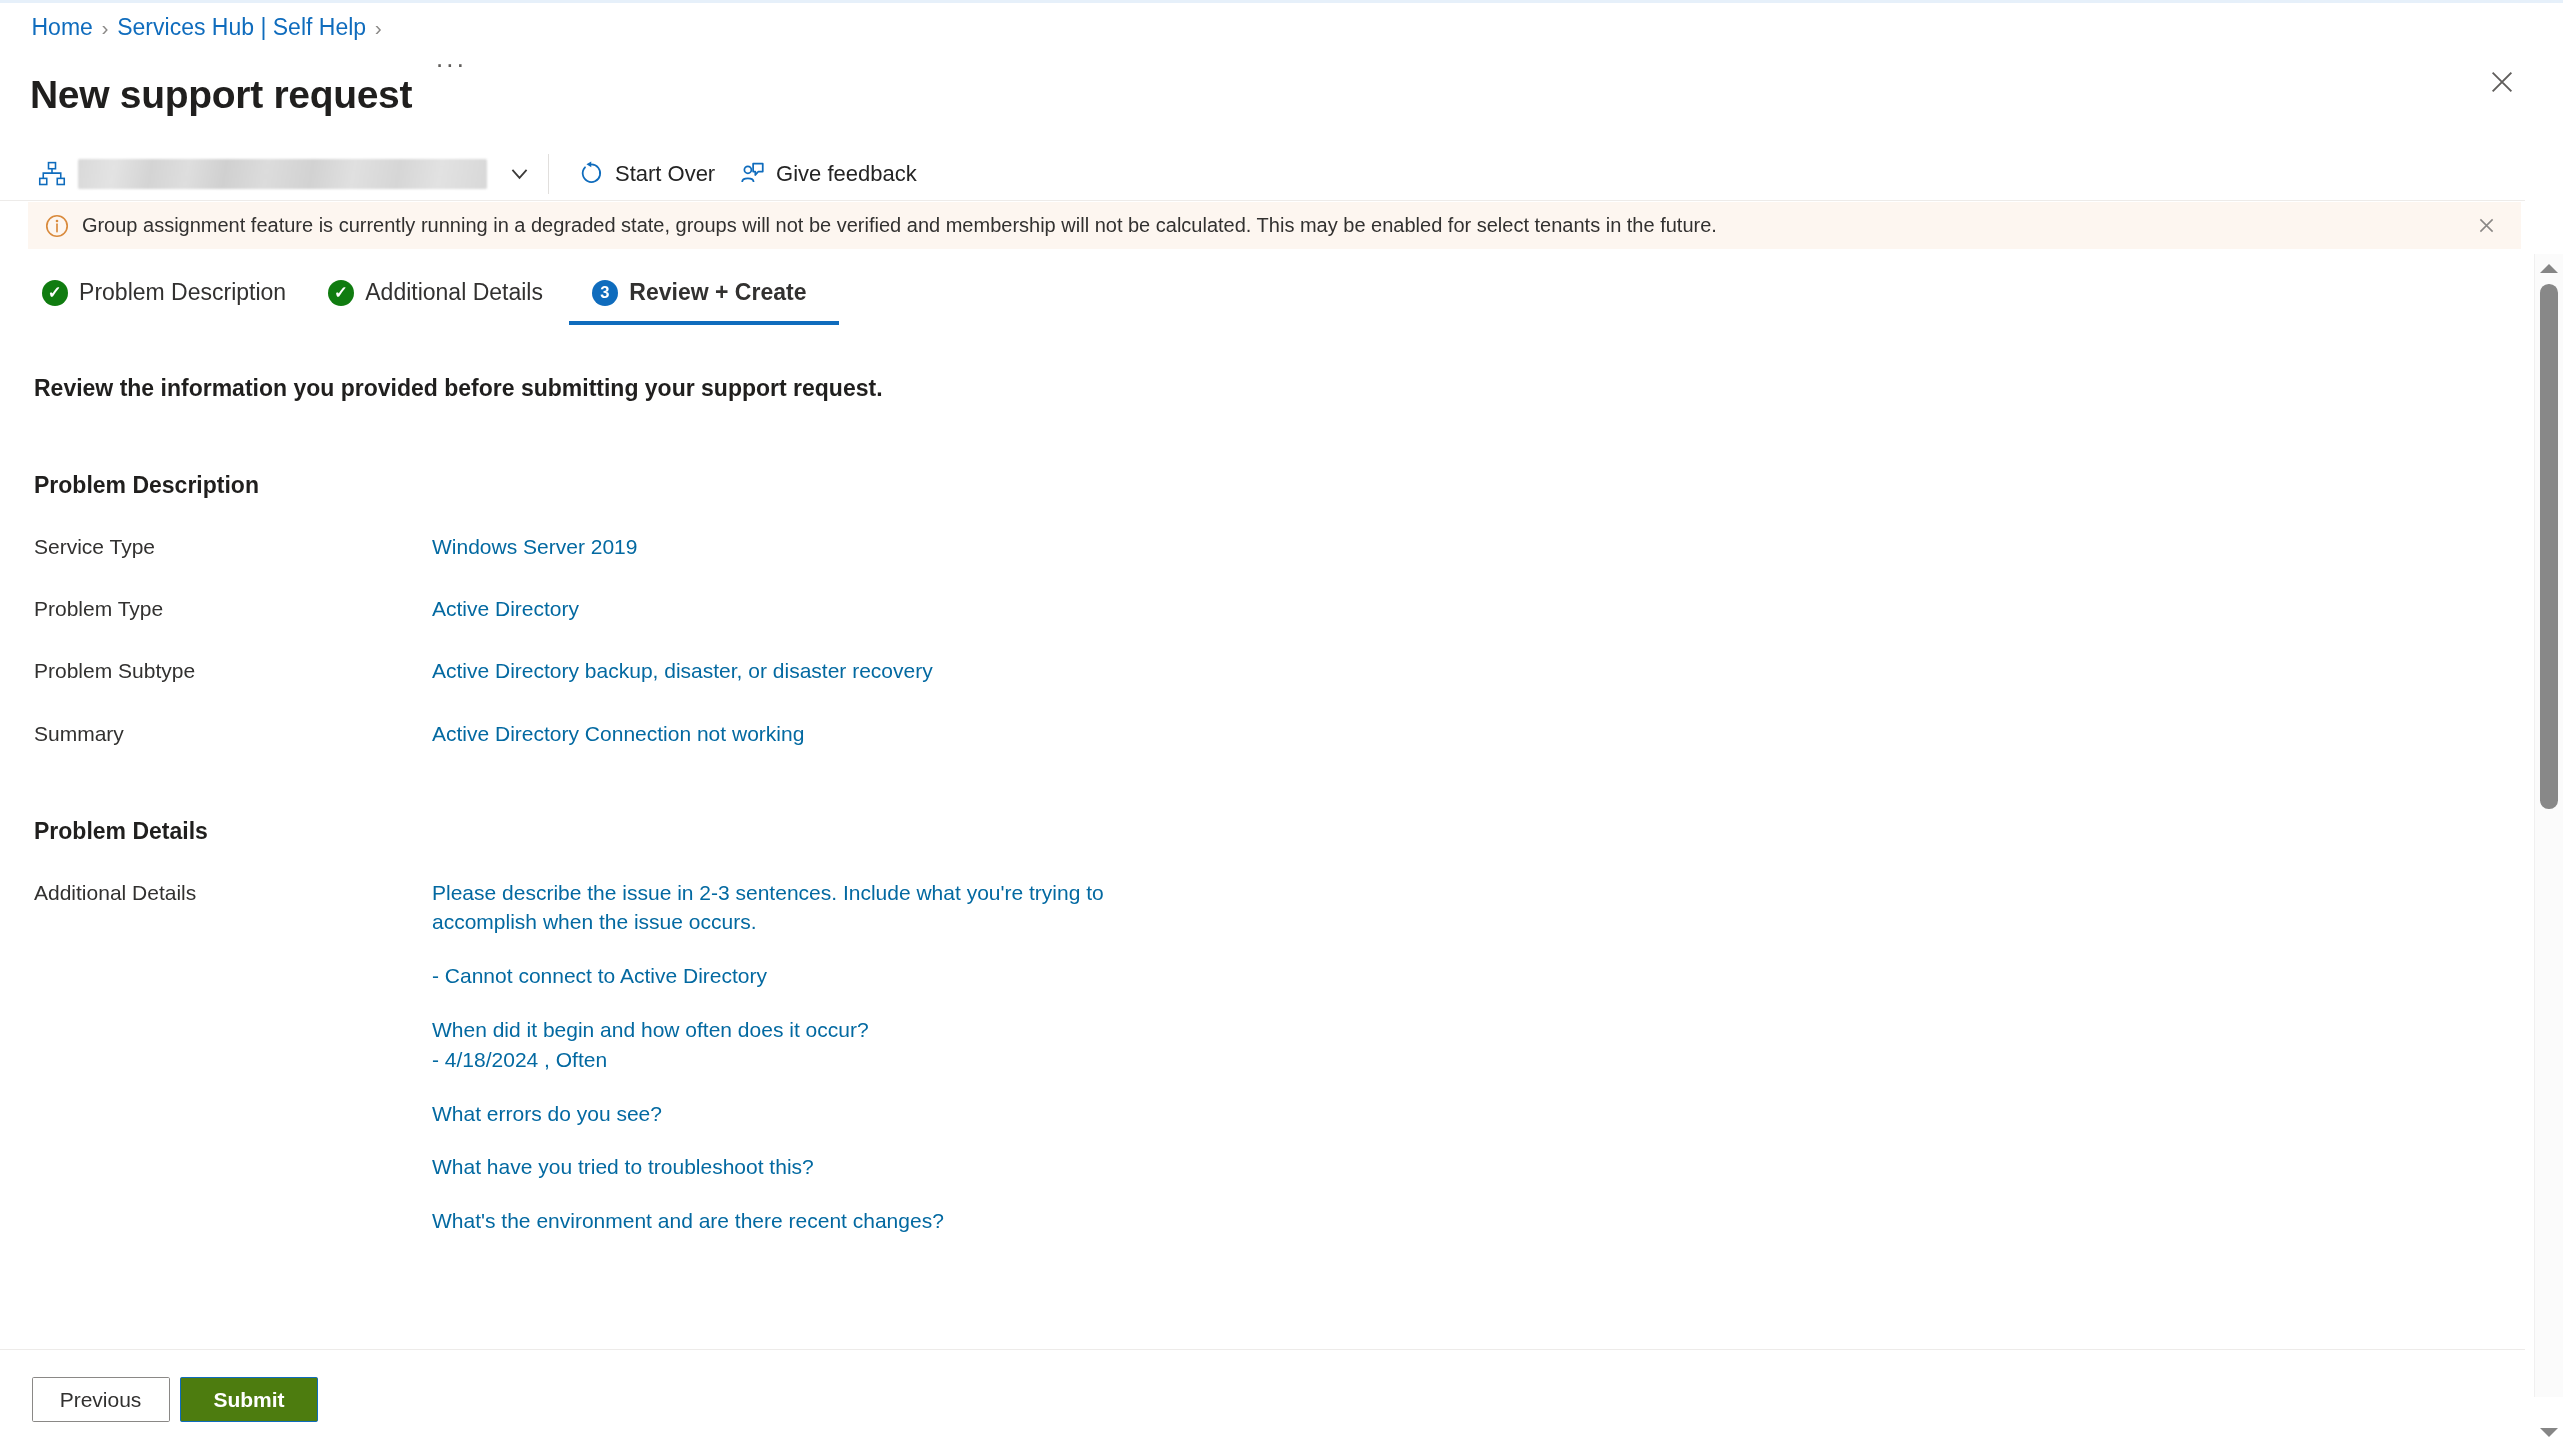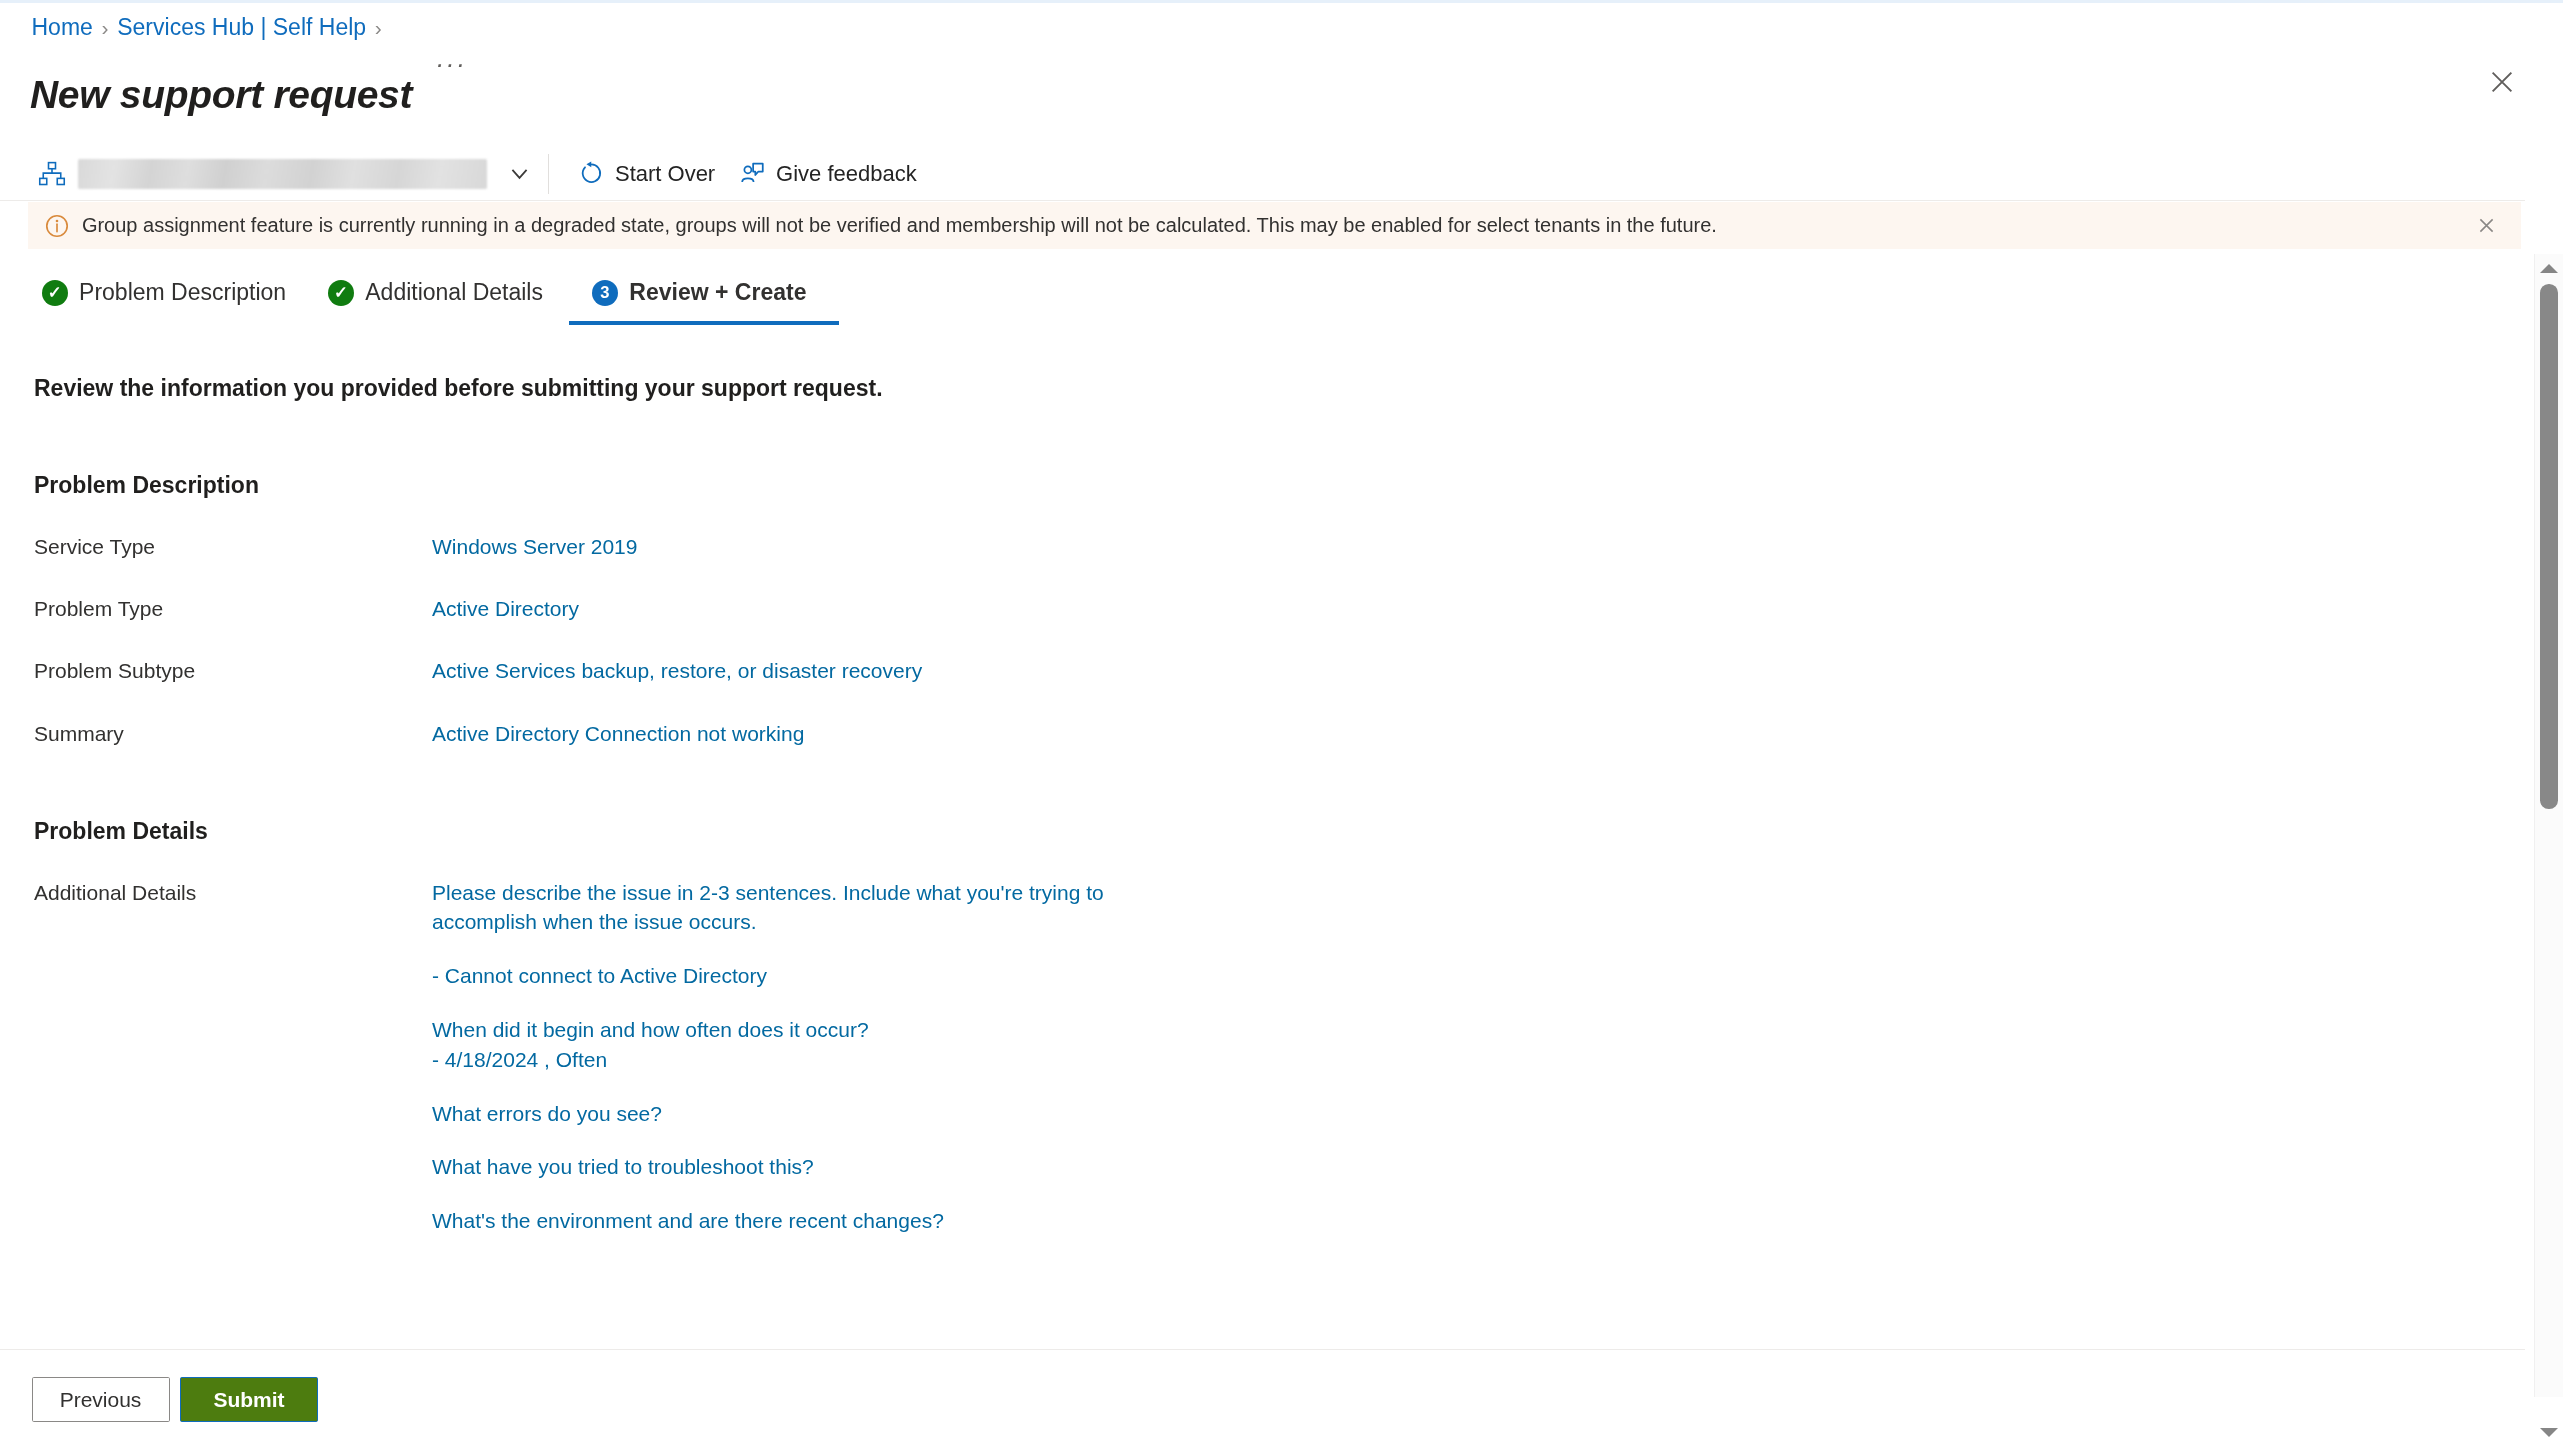--- a/index.html
+++ b/index.html
@@ -47,21 +47,20 @@
   }
 
   
   .title-row {
     position: absolute;
     top: 49px;
     left: 30px;
     display: flex;
     align-items: flex-start;
     gap: 23px;
-    font-style: italic;
   }
   .page-title {
     font-size: 39px;
     font-weight: 600;
     color: #201f1e;
     letter-spacing: -0.3px;
     line-height: 1;
     white-space: nowrap;
   }
   .ellipsis-btn {
@@ -428,21 +427,21 @@
   <div class="kv-row">
     <div class="kv-key">Service Type</div>
     <div class="kv-val">Windows Server 2019</div>
   </div>
   <div class="kv-row">
     <div class="kv-key">Problem Type</div>
     <div class="kv-val">Active Directory</div>
   </div>
   <div class="kv-row">
     <div class="kv-key">Problem Subtype</div>
-    <div class="kv-val">Active Services backup, restore, or disaster recovery</div>
+    <div class="kv-val">Active Directory backup, disaster, or disaster recovery</div>
   </div>
   <div class="kv-row">
     <div class="kv-key">Summary</div>
     <div class="kv-val">Active Directory Connection not working</div>
   </div>
 
   <div class="section-head">Problem Details</div>
 
   <div class="kv-row">
     <div class="kv-key">Additional Details</div>

